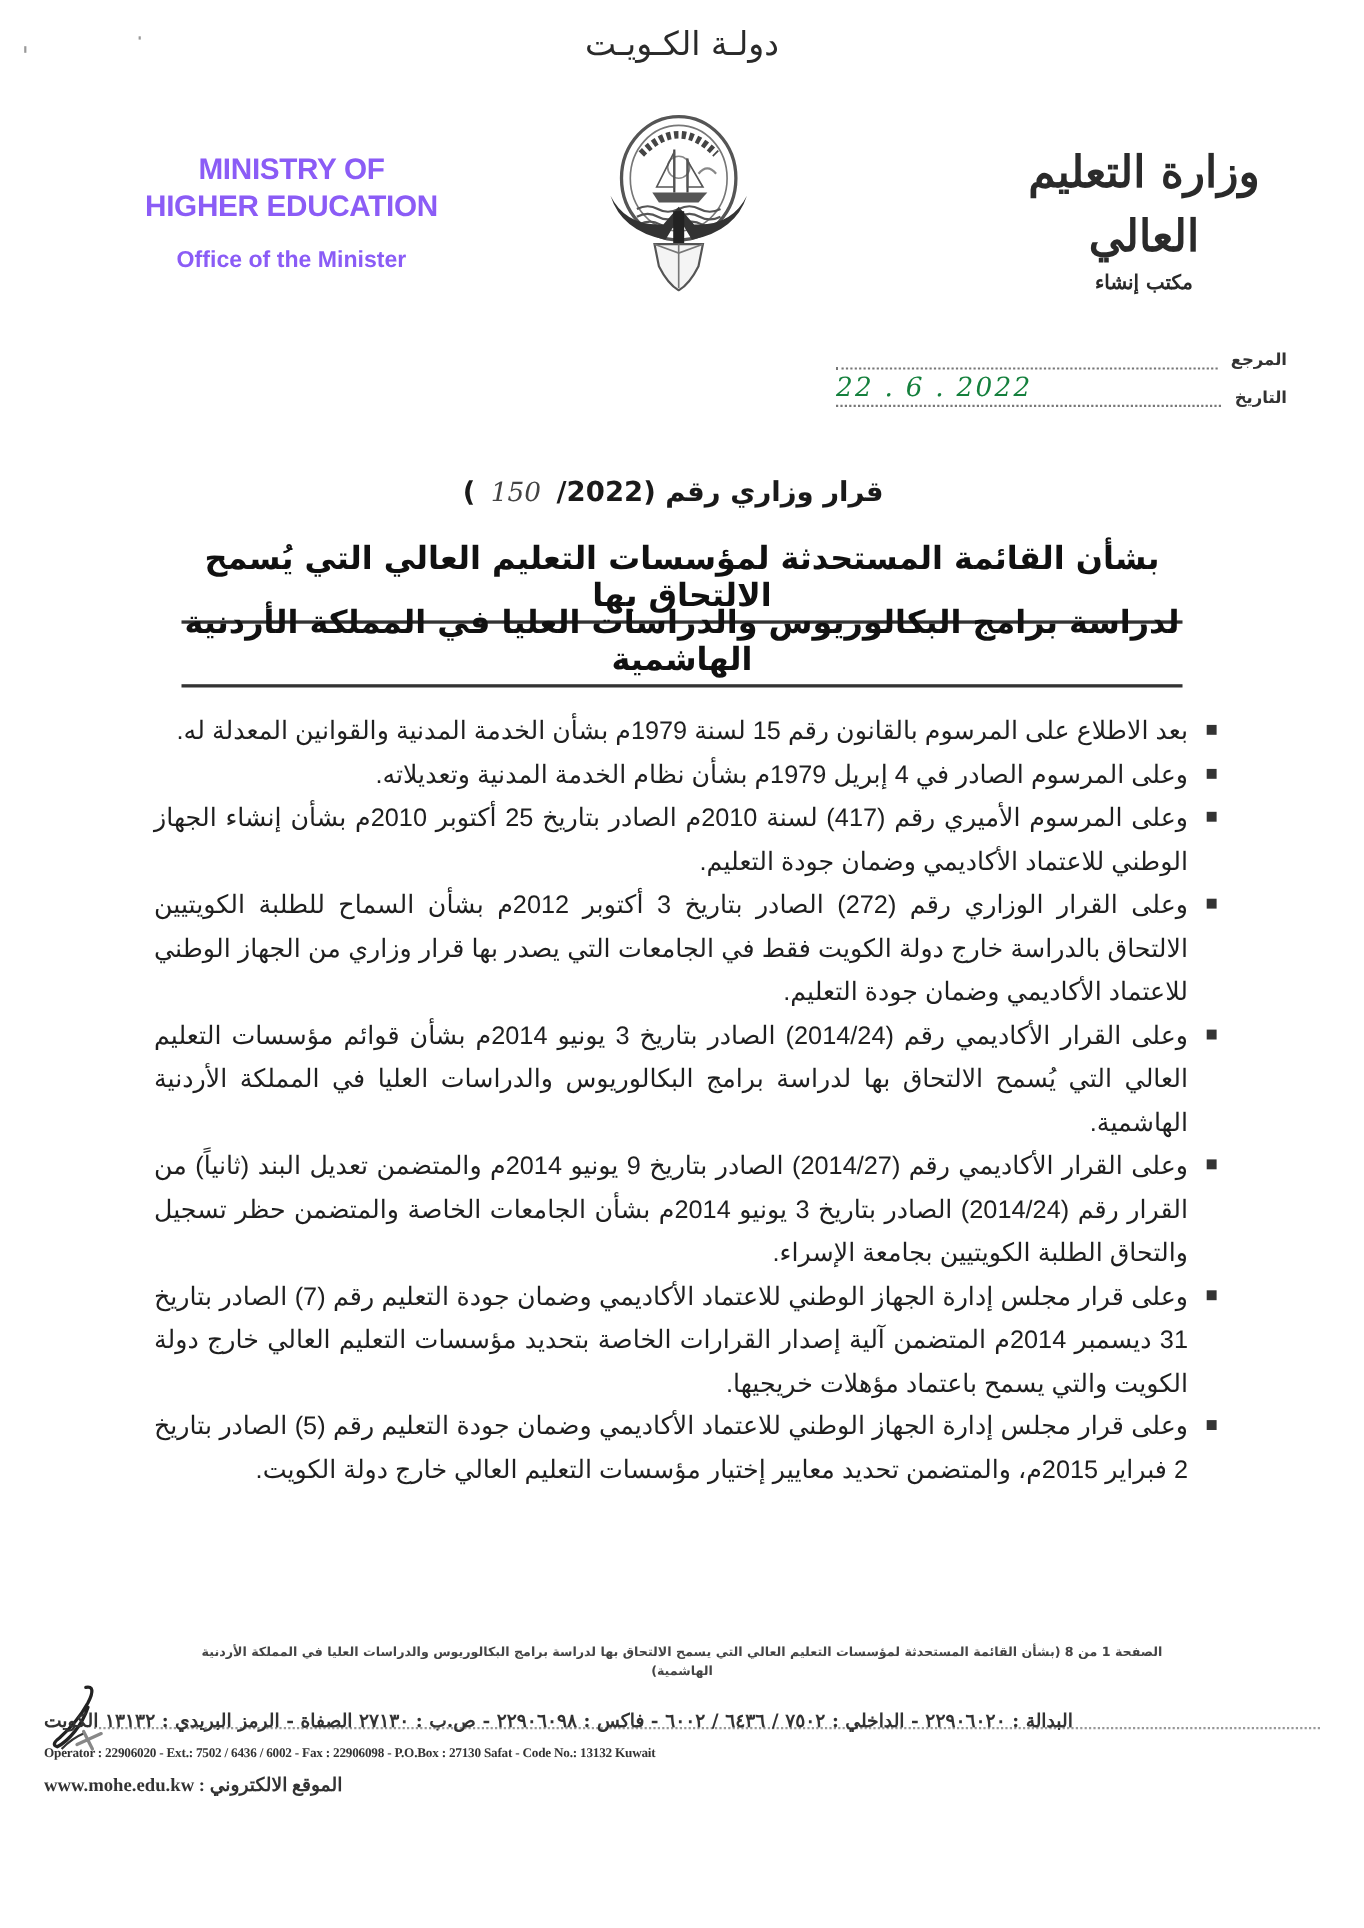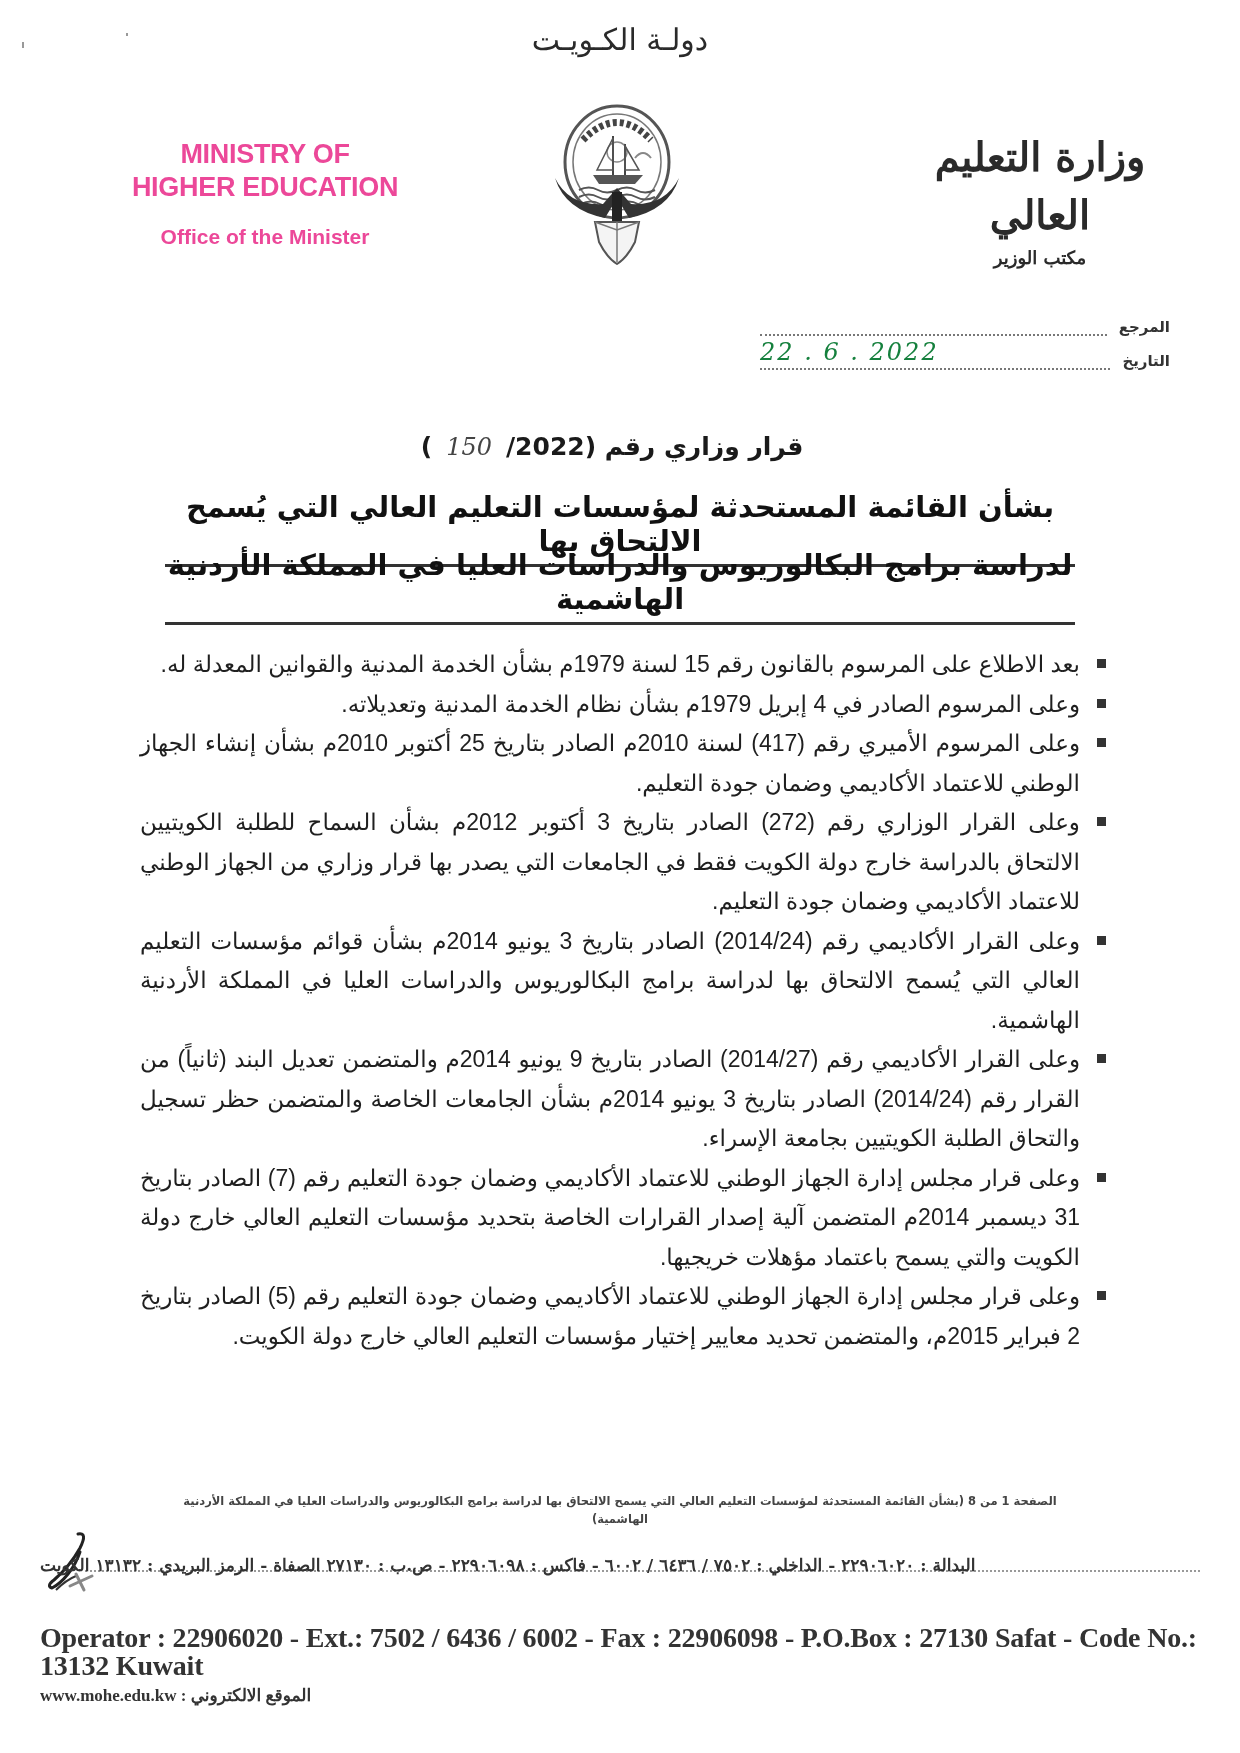--- a/index.html
+++ b/index.html
@@ -1,21 +1,21 @@
 <!DOCTYPE html>
 <html><head>
   <meta charset="utf-8">
   <style>
     html, body { margin: 0; padding: 0; background: #ffffff; }
     body { width: 1240px; height: 1753px; position: relative; overflow: hidden; color: #1a1a1a; }
     .abs { position: absolute; }
 
     .state-title { left: 0; width: 1240px; top: 22px; text-align: center; font-family: "DejaVu Serif", serif; font-size: 30px; color: #2a2a2a; }
 
-    .en-head { left: 95px; width: 340px; top: 138px; text-align: center; font-family: "Liberation Sans", sans-serif; font-weight: bold; color: #ec4899; }
+    .en-head { left: 95px; width: 340px; top: 138px; text-align: center; font-family: "Liberation Sans", sans-serif; font-weight: bold; color: #8b5cf6; }
     .en-head .l1, .en-head .l2 { font-size: 27px; line-height: 33px; letter-spacing: -0.3px; }
     .en-head .l3 { font-size: 21px; line-height: 30px; margin-top: 18px; }
 
     .ar-head { left: 900px; width: 280px; top: 128px; text-align: center; font-family: "DejaVu Serif", serif; color: #2a2a2a; direction: rtl; }
     .ar-head .m1 { font-size: 40px; line-height: 58px; font-weight: bold; }
     .ar-head .m2 { font-size: 18px; line-height: 28px; font-weight: bold; }
 
     .emblem { left: 535px; top: 100px; width: 165px; height: 165px; }
 
     .meta { left: 760px; width: 410px; top: 296px; direction: rtl; font-family: "DejaVu Sans", sans-serif; font-size: 15px; color: #333; }
@@ -37,21 +37,21 @@
     .body-list li .bullet { position: absolute; right: 4px; top: 14px; width: 9px; height: 9px; background: #333; }
 
     .footnote { left: 165px; width: 910px; top: 1492px; text-align: center; direction: rtl; font-family: "DejaVu Sans", sans-serif; font-size: 11.5px; line-height: 18px; font-weight: bold; color: #444; }
 
     .signature { left: 40px; top: 1530px; width: 70px; height: 72px; }
 
     .footer-rule { left: 85px; width: 1115px; top: 1570px; border-top: 2px dotted #999; }
 
     .footer { left: 40px; width: 1160px; top: 1551px; text-align: left; color: #333; }
     .footer .ar-line { direction: rtl; font-family: "DejaVu Serif", serif; font-weight: bold; font-size: 17px; line-height: 28px; }
-    .footer .en-line { font-family: "Liberation Serif", serif; font-weight: bold; font-size: 28px; line-height: 28px; letter-spacing: -0.2px; margin-top: 45px; }
+    .footer .en-line { font-family: "Liberation Serif", serif; font-weight: bold; font-size: 12px; line-height: 28px; letter-spacing: -0.2px; }
     .footer .web-line { direction: rtl; font-family: "Liberation Serif", serif; font-weight: bold; font-size: 17px; line-height: 32px; }
     .footer .web-line .url { font-family: "Liberation Serif", serif; }
 
     .speck { background: #999; }
   </style>
 </head>
 <body>
 
 <div class="abs speck" style="left:22px;top:42px;width:2px;height:6px;"></div>
 <div class="abs speck" style="left:126px;top:33px;width:2px;height:3px;"></div>
@@ -89,21 +89,21 @@
     <rect x="77" y="92" width="10" height="30" fill="#222"></rect>
 
     <path d="M60 122 L104 122 L100 142 Q92 158 82 164 Q72 158 64 142 Z" fill="#f4f4f4" stroke="#555" stroke-width="2"></path>
     <line x1="82" y1="122" x2="82" y2="162" stroke="#777" stroke-width="1.5"></line>
     <path d="M60 122 L82 130 L104 122" fill="none" stroke="#777" stroke-width="1.5"></path>
   </svg>
 </div>
 
 <div class="abs ar-head">
   <div class="m1">وزارة التعليم العالي</div>
-  <div class="m2">مكتب الوزير</div>
+  <div class="m2">مكتب إنشاء</div>
 </div>
 
 <div class="abs meta">
   <div class="meta-row">
     <span class="lbl">المرجع</span>
     <span class="dots">
       <span class="hand"></span>
     </span>
   </div>
   <div class="meta-row" style="height:34px;">

